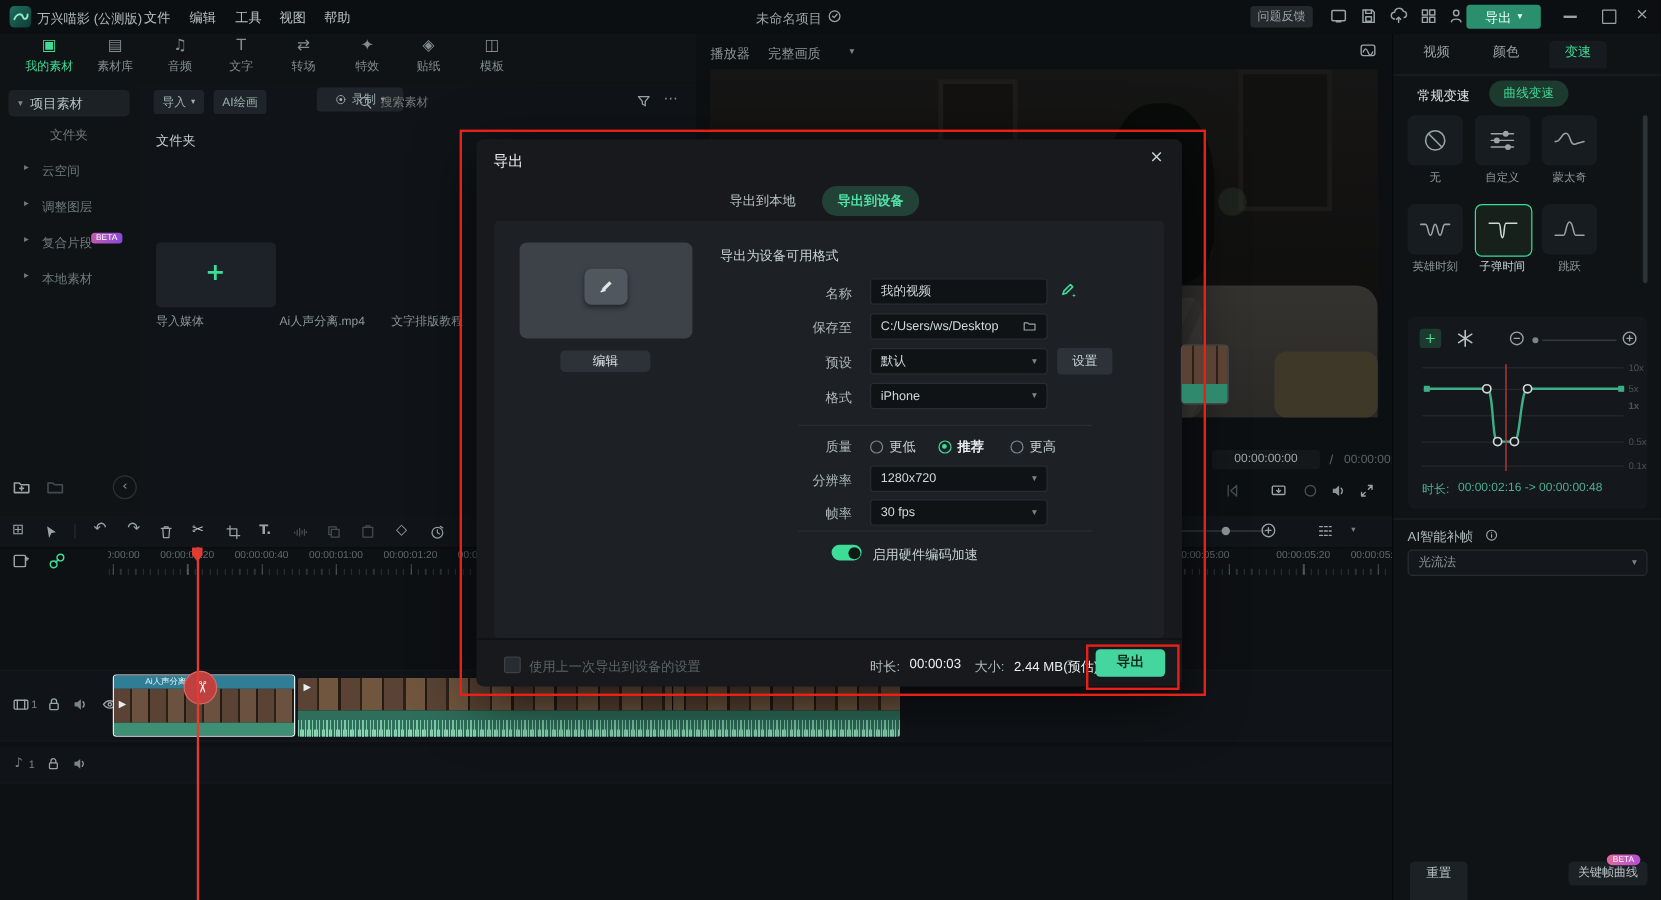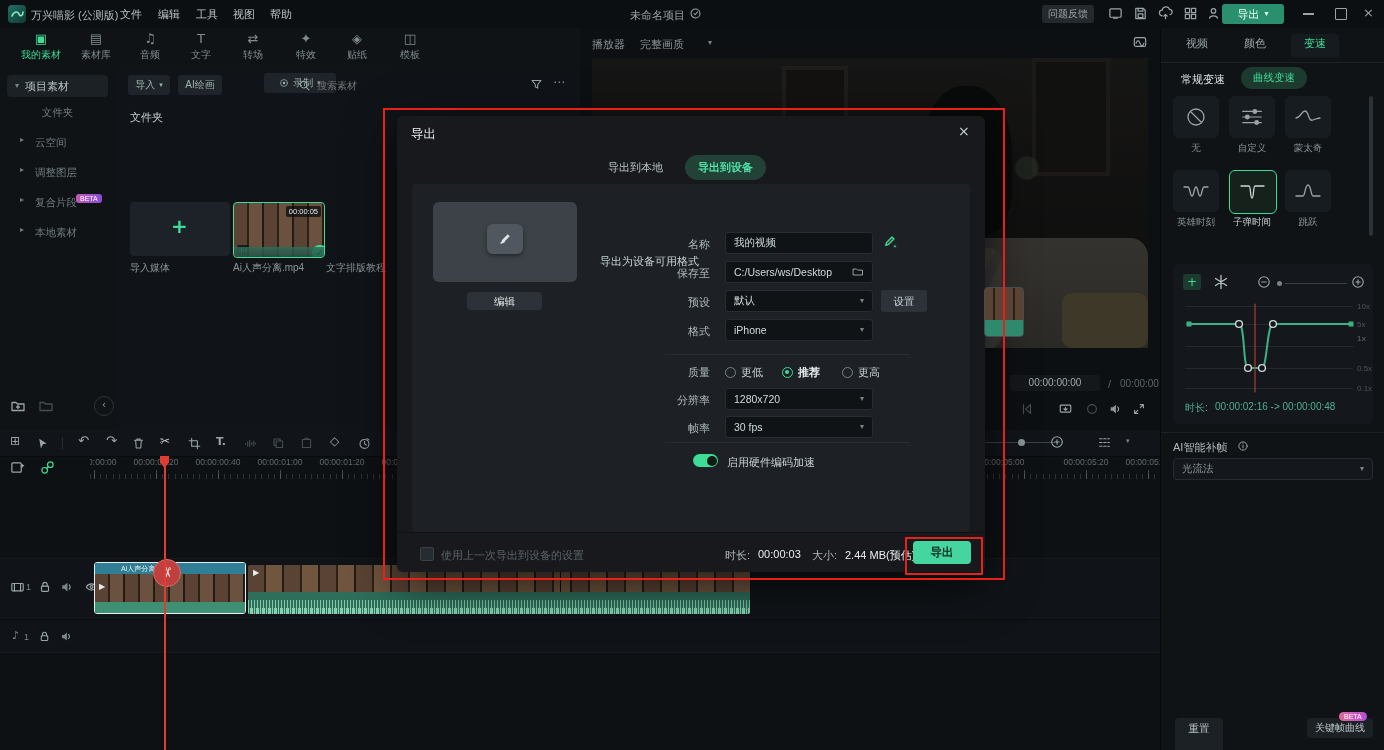--- a/index.html
+++ b/index.html
@@ -181,31 +181,20 @@
         </svg></span>
     <span class="px u" style="left:438px;top:6px;color:#8b9598;font-size:12px;">⋯</span>
 
     <div class="px" style="left:15px;top:40px;color:#c2ccce;">文件夹</div>
 
     <div class="tile" style="left:15px;width:100px;background:#1c2227;">
       <span class="u grn" style="position:absolute;left:41px;top:14px;font-size:20px;font-weight:bold;">+</span>
     </div>
     <div class="tilelabel" style="left:15px;">导入媒体</div>
 
-    <div class="tile" style="left:118px;width:90px;border:1px solid #3ddc97;background:
-        repeating-linear-gradient(90deg,#5a4334 0 13px,#2c2115 13px 15px,#6b5140 15px 28px,#241a12 28px 30px);">
-      <span style="position:absolute;right:3px;top:3px;background:rgba(10,12,14,.75);border-radius:2px;padding:1px 3px;font-size:7.5px;color:#dfe6e6;">00:00:05</span>
-      <span style="position:absolute;left:3px;bottom:3px;width:12px;height:9px;background:rgba(10,12,14,.75);border-radius:2px;">
-        <svg width="12" height="9" viewBox="0 0 16 12" class="green">
-            <path d="M3 6v2M6 3v6M9 5v3M12 4v5"></path>
-          </svg>
-      </span>
-      <span class="u" style="position:absolute;right:-4px;bottom:-4px;width:16px;height:16px;border-radius:50%;background:#3ddc97;color:#0c2a1e;font-size:10px;text-align:center;line-height:16px;">✓</span>
-      <div style="position:absolute;left:0;bottom:0;width:100%;height:10px;background:linear-gradient(#2f6b58,#244f42);opacity:.85;"></div>
-    </div>
     <div class="tilelabel" style="left:118px;">Ai人声分离.mp4</div>
 
     <div class="tilelabel" style="left:211px;">文字排版教程</div>
   </div>
 
   <div class="px" id="player">
     <span class="px" style="left:12px;top:9px;color:#8b9598;">播放器</span>
     <span class="px" style="left:60px;top:9px;color:#8b9598;">完整画质</span>
     <span class="px u" style="left:128px;top:11px;font-size:8px;color:#7a8588;">▾</span>
     <span class="px" style="left:552px;top:7px;"><svg width="16" height="14" viewBox="0 0 16 16">
@@ -519,21 +508,21 @@
       <div class="px" style="left:21px;top:18px;width:144px;height:80px;background:#3c4248;border-radius:6px;">
         <div class="px" style="left:54px;top:22px;width:36px;height:30px;background:#50575e;border-radius:6px;box-shadow:0 2px 4px rgba(0,0,0,.4);text-align:center;">
           <svg width="18" height="18" viewBox="0 0 16 16" style="margin:6px auto 0;">
               <path d="M4.5 11.5l.9-2.7 5-5 1.8 1.8-5 5z" fill="#dfe6e6" stroke="none"></path>
               <path d="M4.5 11.5l2.7-.9" stroke="#dfe6e6"></path>
             </svg>
         </div>
       </div>
       <div class="px" style="left:55px;top:108px;width:75px;height:18px;background:#2c3237;border-radius:4px;text-align:center;line-height:18px;color:#dfe6e6;font-size:10.5px;">编辑</div>
 
-      <span class="px" style="left:188px;top:22px;color:#c8d2d4;margin-top:48px;">导出为设备可用格式</span>
+      <span class="px" style="left:188px;top:22px;color:#c8d2d4;">导出为设备可用格式</span>
 
       <span class="dlabel" style="left:238px;top:53px;">名称</span>
       <input class="dinput" style="top: 48px;" value="我的视频">
       <span class="px" style="left:470px;top:48px;"><svg class="green" width="17" height="17" viewBox="0 0 16 16">
             <path d="M3.5 12.5l.9-2.7 5-5 1.8 1.8-5 5z"></path>
             <path d="M12.2 11.8l.4 1.2 1.2.4-1.2.4-.4 1.2-.4-1.2-1.2-.4 1.2-.4z" fill="#3ddc97" stroke="none"></path>
           </svg></span>
 
       <span class="dlabel" style="left:238px;top:82px;">保存至</span>
       <div class="dinput ddrop" style="top:77px;">

